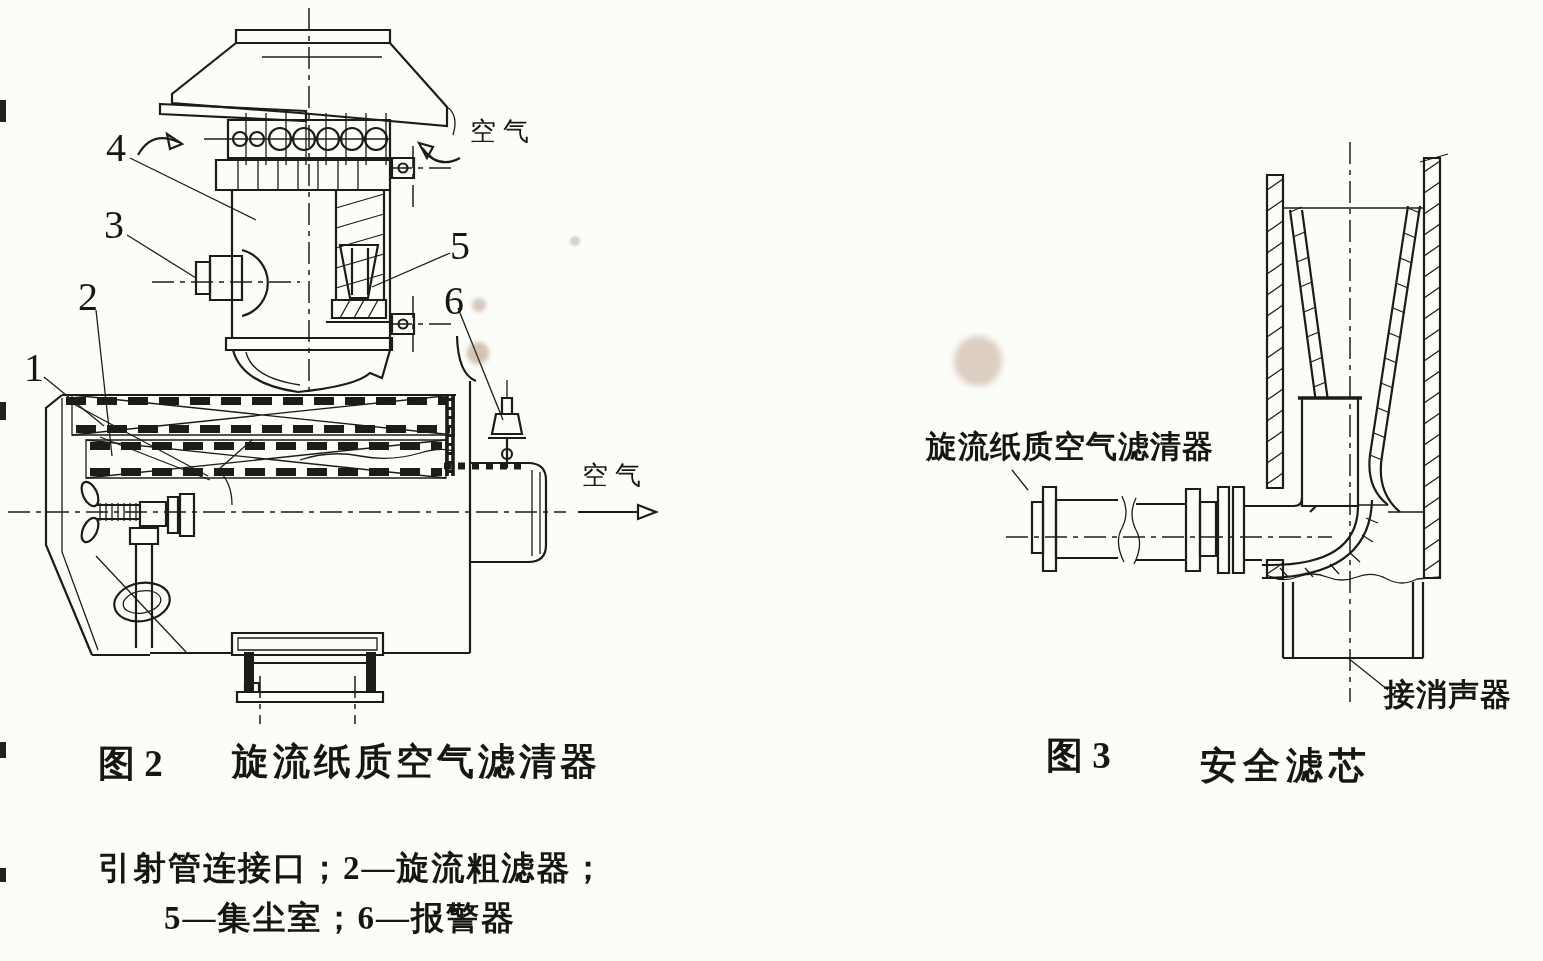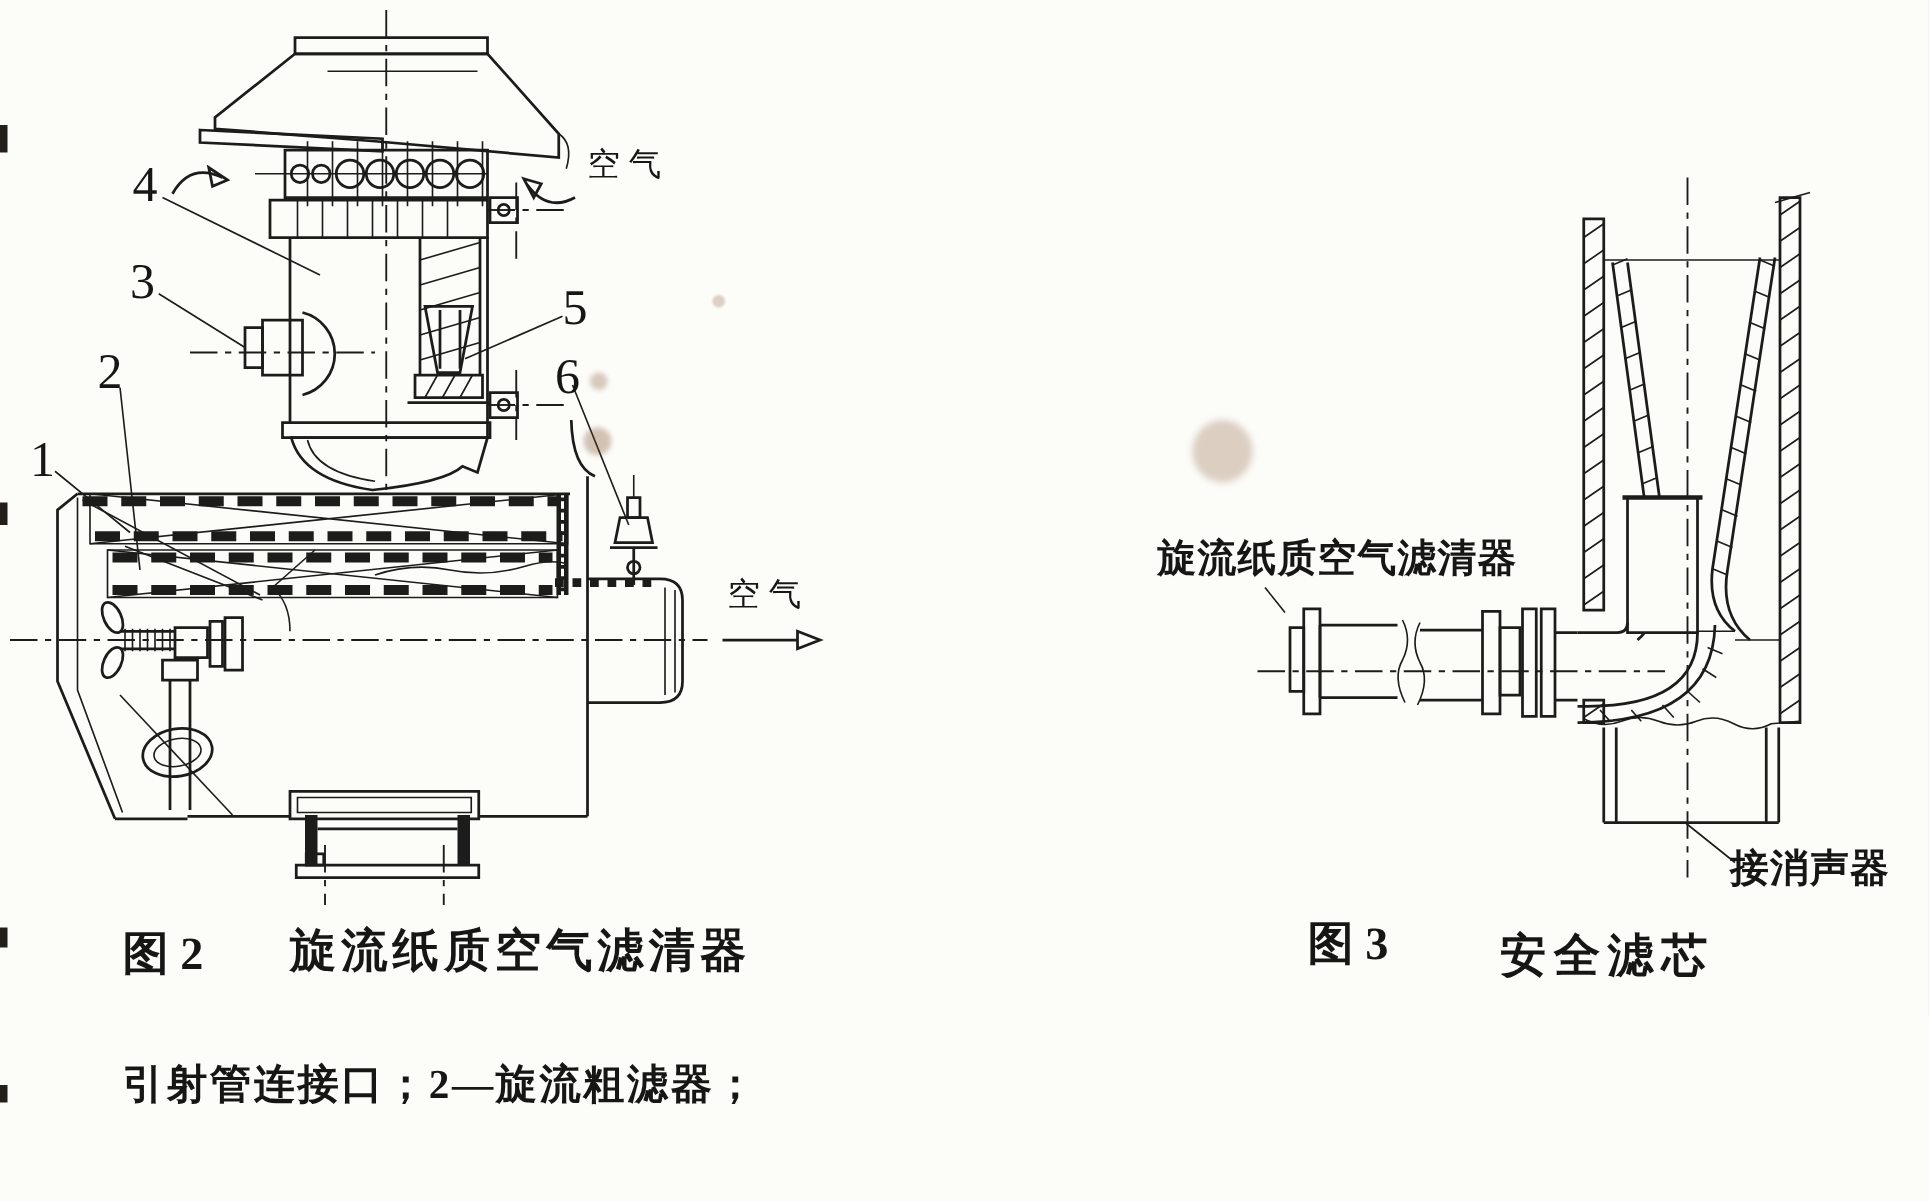--- a/index.html
+++ b/index.html
@@ -242,20 +242,21 @@
   <div class="txt num" style="left:450px;top:224px;">5</div>
   <div class="txt num" style="left:444px;top:279px;">6</div>
 
   <div class="txt air" style="left:470px;top:118px;">空气</div>
   <div class="txt air" style="left:582px;top:462px;">空气</div>
 
   <div class="txt cap" style="left:98px;top:744px;">图 2</div>
   <div class="txt capt" style="left:232px;top:742px;">旋流纸质空气滤清器</div>
 
   <div class="txt leg" style="left:98px;top:850px;">引射管连接口；2—旋流粗滤器；</div>
+  <div class="txt leg" style="left:164px;top:900px;">5—集尘室；6—报警器</div>
 
   <div class="txt lbl" style="left:926px;top:430px;">旋流纸质空气滤清器</div>
   <div class="txt lbl" style="left:1384px;top:678px;">接消声器</div>
 
   <div class="txt cap" style="left:1046px;top:736px;">图 3</div>
   <div class="txt capt" style="left:1200px;top:746px;letter-spacing:6px;">安全滤芯</div>
 
   <div class="smudge" style="left:954px;top:336px;width:48px;height:50px;background:rgba(128,74,34,0.26);filter:blur(3px);"></div>
   <div class="smudge" style="left:467px;top:342px;width:22px;height:22px;background:rgba(118,70,30,0.32);filter:blur(2px);"></div>
   <div class="smudge" style="left:472px;top:298px;width:14px;height:14px;background:rgba(118,70,30,0.28);filter:blur(2px);"></div>

